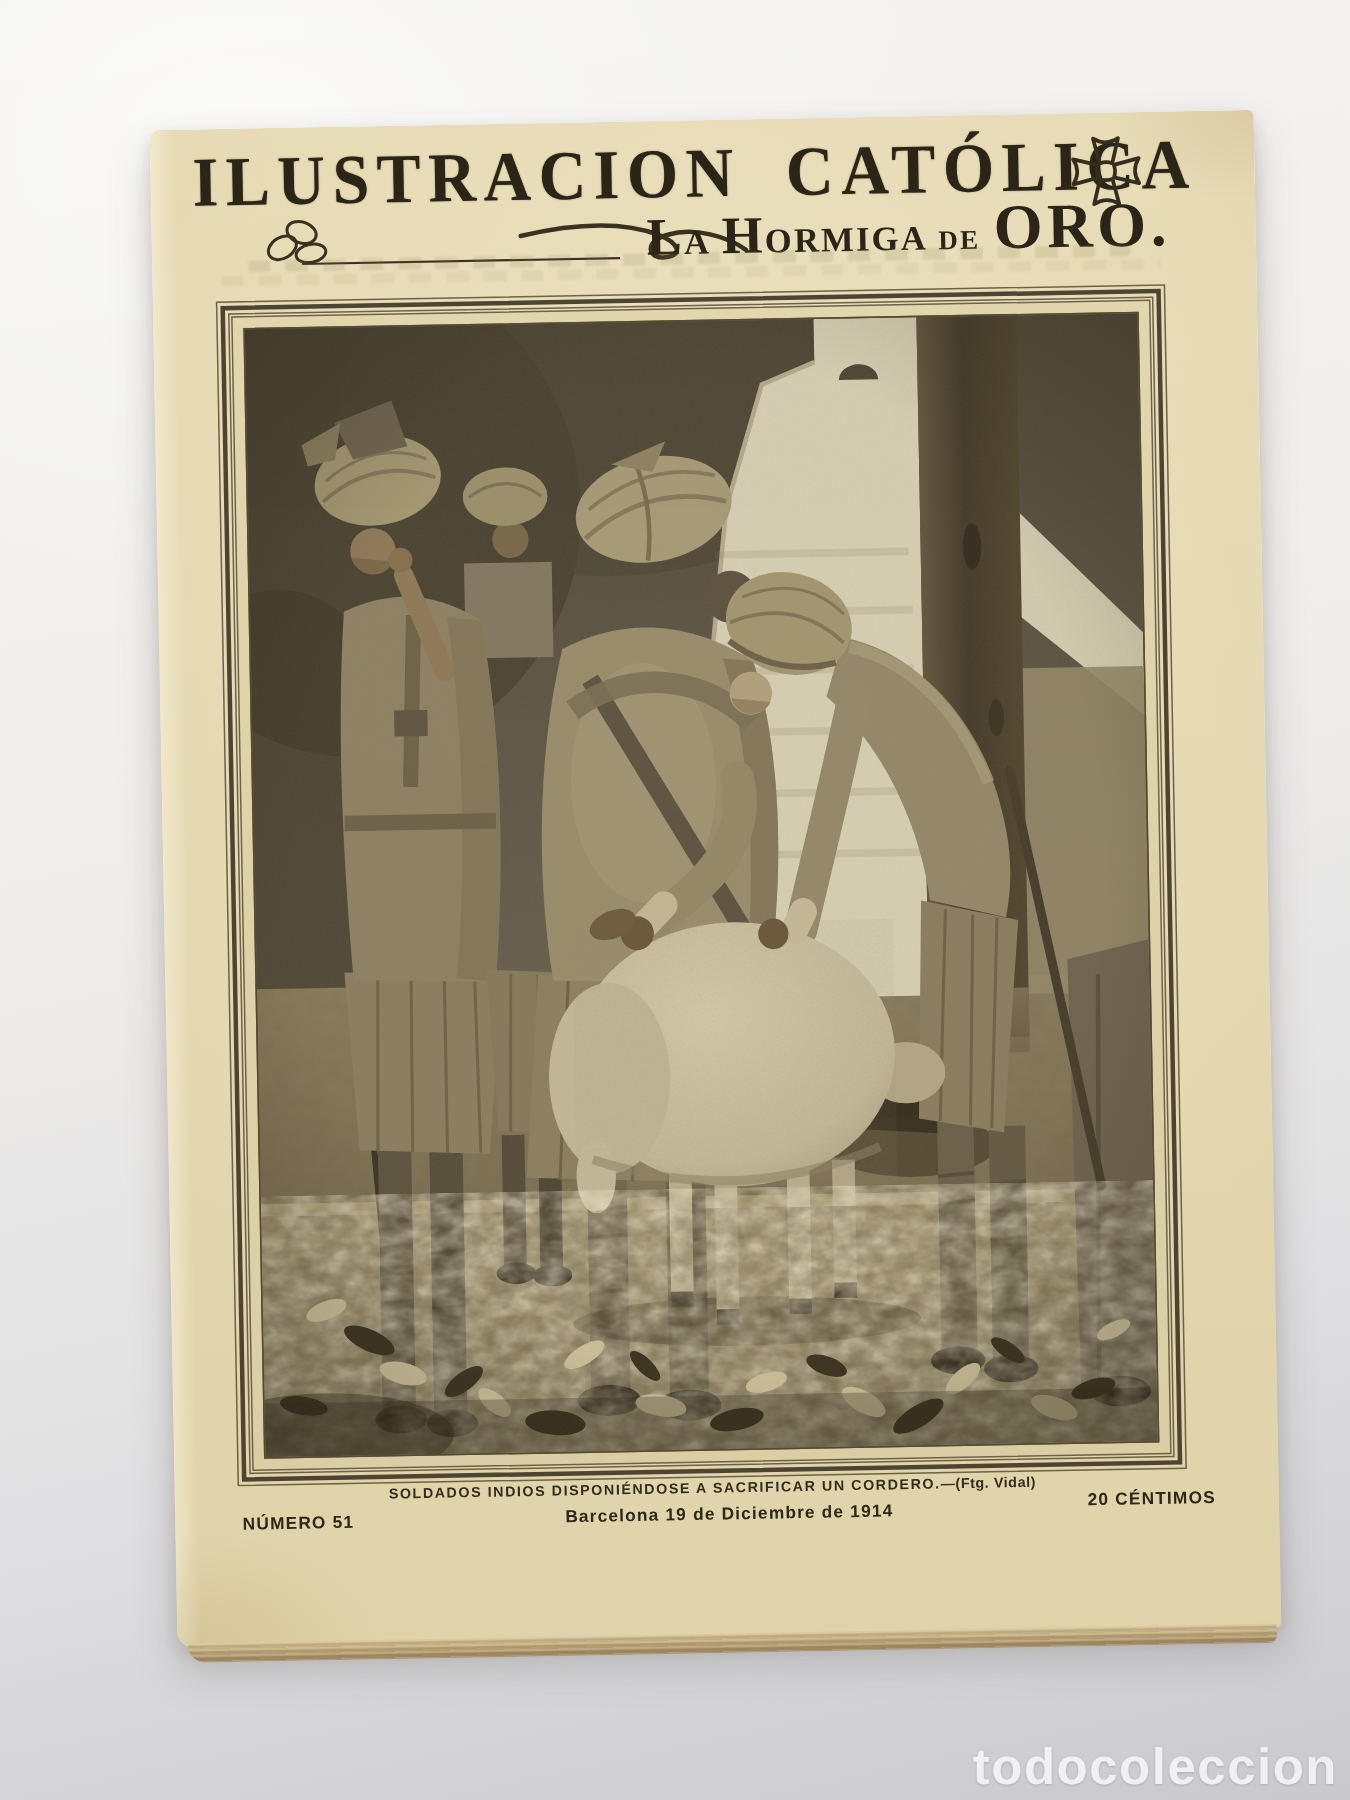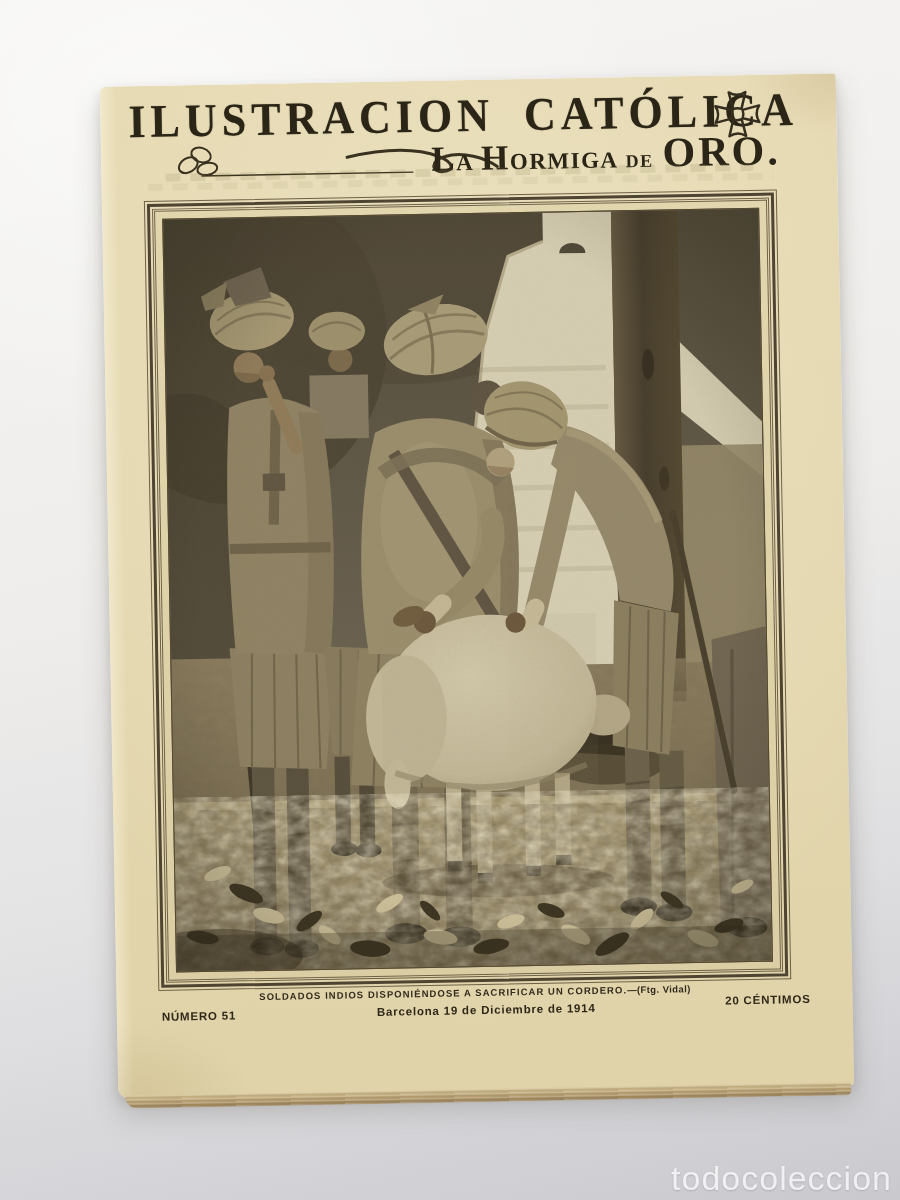--- a/index.html
+++ b/index.html
@@ -57,21 +57,21 @@
   .caption{position:absolute;left:42px;top:907px;width:633px;text-align:center;
     font-size:9.5px;font-weight:bold;letter-spacing:1.05px;color:#332c1d;}
   .caption .credit{letter-spacing:.4px;}
   .footline{position:absolute;left:45px;right:42px;top:925px;display:flex;align-items:baseline;
     font-size:11.5px;font-weight:bold;color:#2e2818;letter-spacing:.8px;}
   .footline .fl{flex:1;text-align:left;}
   .footline .fc{flex:1.4;text-align:center;transform:translateY(-1px);}
   .footline .fr{flex:1;text-align:right;transform:translateY(-6px);}
   
   .watermark{position:absolute;right:8px;bottom:2px;
-    font-size:34px;font-weight:normal;letter-spacing:1px;color:#f5f5f7;opacity:.9;
+    font-size:34px;font-weight:bold;letter-spacing:1px;color:#f5f5f7;opacity:.9;
     text-shadow:0 1px 2px rgba(140,140,150,.55);}
 </style>
 </head>
 <body>
 
 <div class="stage">
 
   <div class="magazine">
     <div class="page-stack"></div>
 

